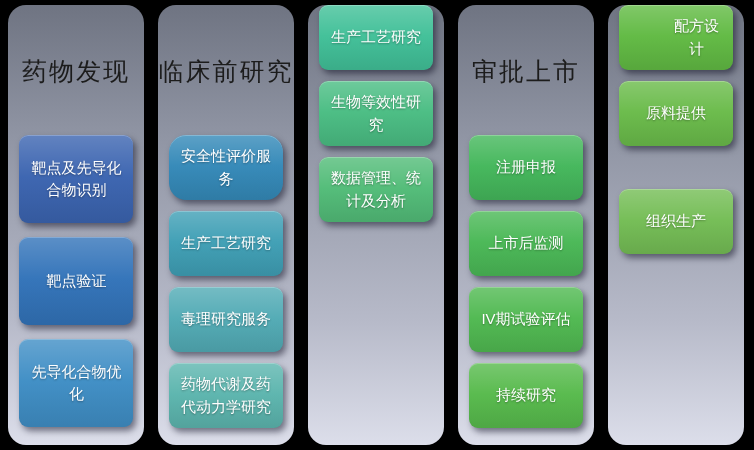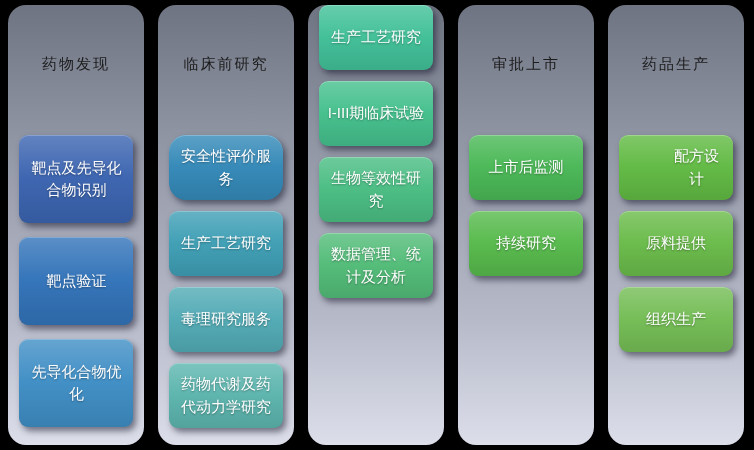--- a/index.html
+++ b/index.html
@@ -29,21 +29,21 @@
     box-shadow: 4px 4px 8px rgba(0,0,0,0.6);
     flex: 0 0 auto;
     display: flex;
     flex-direction: column;
     align-items: center;
     box-sizing: border-box;
   }
   .column-title {
     margin-top: 50px;
     height: 80px;
-    font-size: 15px;
+    font-size: 25px;
     letter-spacing: 2px;
     color: #1c1c1c;
     text-align: center;
     white-space: nowrap;
   }
   .items {
     display: flex;
     flex-direction: column;
     gap: 11px;
     width: 114px;
@@ -94,36 +94,36 @@
       <div class="stage-btn" style="background-color: rgb(52, 137, 184); border-radius: 17px;">安全性评价服务</div>
       <div class="stage-btn" style="background-color: rgb(63, 159, 181);">生产工艺研究</div>
       <div class="stage-btn" style="background-color: rgb(82, 171, 181); text-align: center;">毒理研究服务</div>
       <div class="stage-btn" style="background-color: rgb(92, 181, 174);">药物代谢及药代动力学研究</div>
     </div>
   </div>
 
   <div class="column">
     <div class="items">
       <div class="stage-btn" style="background-color: rgb(65, 192, 152);">生产工艺研究</div>
-      <div class="stage-btn" style="background-color: rgb(69, 192, 141);">I-III期临床试验</div>
       <div class="stage-btn" style="background-color: rgb(74, 189, 131);">生物等效性研究</div>
       <div class="stage-btn" style="background-color: rgb(82, 188, 120);">数据管理、统计及分析</div>
     </div>
   </div>
 
   <div class="column">
     <div class="column-title">审批上市</div>
     <div class="items">
+      <div class="stage-btn" style="background-color: rgb(68, 183, 91);">注册申报</div>
       <div class="stage-btn" style="background-color: rgb(74, 184, 86);">上市后监测</div>
+      <div class="stage-btn" style="background-color: rgb(80, 185, 81);">IV期试验评估</div>
       <div class="stage-btn" style="background-color: rgb(87, 186, 76);">持续研究</div>
     </div>
   </div>
 
   <div class="column">
-    <div class="column-title">药品生产</div>
     <div class="items">
       <div class="stage-btn" style="background-color: rgb(97, 186, 67); padding-left: 48px;">配方设计</div>
       <div class="stage-btn" style="background-color: rgb(106, 187, 74);">原料提供</div>
-      <div class="stage-btn" style="background-color: rgb(116, 189, 85);">组织生产</div>
+      <div class="stage-btn" style="background-color: rgb(116, 189, 85); margin-top: 32px;">组织生产</div>
     </div>
   </div>
 
 </div>
 
 </body></html>

